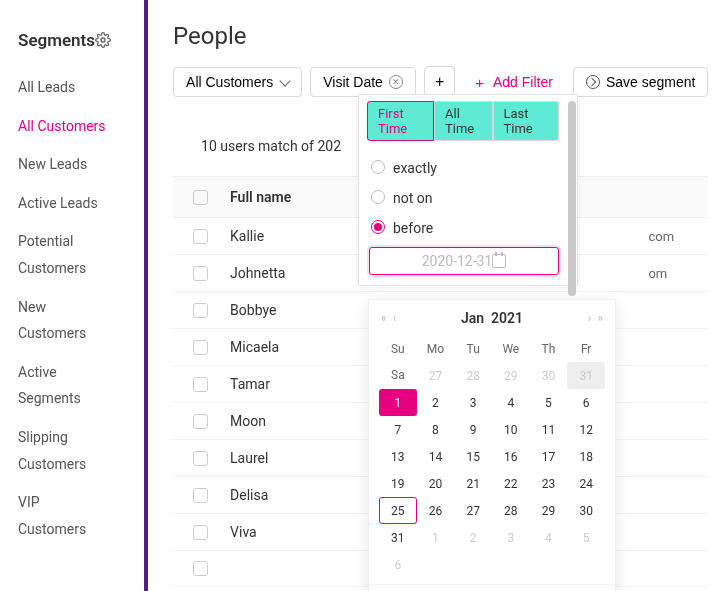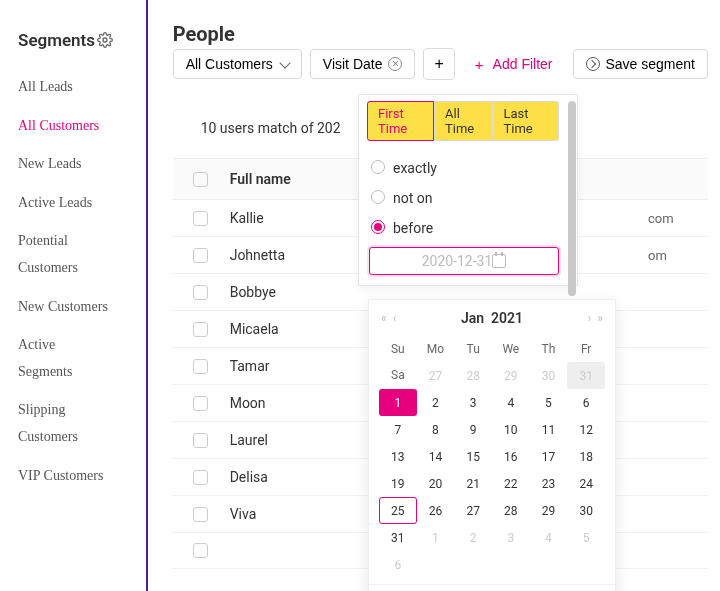--- a/index.html
+++ b/index.html
@@ -1,26 +1,26 @@
 <!DOCTYPE html>
 <html><head>
 <meta charset="utf-8">
 <style>
   * { box-sizing: border-box; margin: 0; padding: 0; }
   body { font-family: -apple-system, BlinkMacSystemFont, "Segoe UI", Roboto, sans-serif; font-size: 14px; color: #333; background: #fff; width: 720px; height: 591px; overflow: hidden; position: relative; }
   .layout { display: flex; height: 100%; }
-  .sidebar { width: 190px; border-right: 2px solid #4c1d95; padding: 30px 15px 0 0; }
+  .sidebar { width: 190px; border-right: 4px solid #4c1d95; padding: 30px 15px 0 0; }
   .sidebar-header { display: flex; justify-content: space-between; align-items: center; padding: 0 18px 18px 18px; }
   .sidebar-title { font-size: 17px; font-weight: 600; color: #333; }
   .gear-icon { width: 16px; height: 16px; cursor: pointer; }
-  .sidebar-list { list-style: none; font-family: Liberation Serif, serif; }
+  .sidebar-list { list-style: none; }
   .sidebar-item { padding: 6px 18px; font-size: 14px; color: #555; cursor: pointer; line-height: 1.9; }
   .sidebar-item.active { color: #e6007e; }
   .main { flex: 1; padding: 22px 12px 0 25px; position: relative; }
-  .page-title { font-size: 20px; font-weight: 700; margin-bottom: 2px; }
+  .page-title { font-size: 24px; font-weight: 400; margin-bottom: 16px; }
   .filter-bar { display: flex; gap: 8px; align-items: center; margin-bottom: 40px; }
   .btn { border: 1px solid #d9d9d9; background: #fff; border-radius: 4px; padding: 6px 12px; font-size: 14px; cursor: pointer; display: inline-flex; align-items: center; gap: 6px; white-space: nowrap; }
   .btn-plus { padding: 6px 10px; font-size: 16px; font-weight: 400; }
   .btn-add-filter { border: none; color: #e6007e; }
   .btn-add-filter .plus { font-size: 15px; margin-right: 3px; }
   .chev-down { display: inline-block; width: 8px; height: 8px; border-right: 1.5px solid #666; border-bottom: 1.5px solid #666; transform: rotate(45deg); margin-top: -3px; margin-left: 2px; }
   .x-circle { display:inline-flex; align-items:center; justify-content:center; width:14px; height:14px; border:1px solid #888; border-radius:50%; font-size:9px; color:#888; line-height:1; }
   .save-icon { display:inline-block; width:14px; height:14px; border:1.5px solid #555; border-radius:50%; position:relative; }
   .save-icon::after { content:""; position:absolute; width:5px; height:5px; border-right:1.5px solid #555; border-top:1.5px solid #555; top:3px; left:2px; transform:rotate(45deg); }
   .match-text { font-size: 14px; color: #333; margin-bottom: 22px; padding-left: 28px;}
@@ -31,21 +31,21 @@
   .cell-name { flex:1; }
   .cell-right { width: 60px; color:#666; font-size:13px; }
 
   
   .arrow { position:absolute; top:86px; left:286px; width:80px; height:80px; pointer-events:none; }
 
   
   .popover { position:absolute; top:94px; left:358px; width:220px; border:1px solid #e5e5e5; border-radius:2px; background:#fff; box-shadow:0 2px 8px rgba(0,0,0,0.06); padding:6px 8px 10px 8px; }
   .scroll-thumb { position:absolute; right:1px; top:6px; width:8px; height:195px; background:#c9c9c9; border-radius:4px; cursor:pointer; }
   .seg-tabs { display:flex; gap:0; margin-bottom:12px; margin-right:10px; }
-  .seg-tab { border:1px solid #d9d9d9; padding:4px 10px; font-size:13px; cursor:pointer; background:#fde047;}
+  .seg-tab { border:1px solid #d9d9d9; padding:4px 10px; font-size:13px; cursor:pointer; background:#5eead4;}
   .seg-tab:first-child { border-radius:3px 0 0 3px; }
   .seg-tab:last-child { border-radius:0 3px 3px 0; }
   .seg-tab.active { border-color:#e6007e; color:#e6007e; }
   .radio-group { padding: 0 4px; }
   .radio-row { display:flex; align-items:flex-start; gap:8px; padding:7px 0; cursor:pointer; }
   .radio { width:14px; height:14px; border:1px solid #bbb; border-radius:50%; display:inline-flex; align-items:center; justify-content:center; }
   .radio.sel { border-color:#e6007e; }
   .radio.sel::after { content:""; width:8px; height:8px; background:#e6007e; border-radius:50%; }
   .date-input { display:flex; align-items:center; justify-content:center; border:1px solid #e6007e; border-radius:3px; padding:5px 8px; margin:4px 10px 0 2px; box-shadow:0 0 0 2px rgba(230,0,126,0.12);}
   .date-input span:first-child { color:#bbb; }

